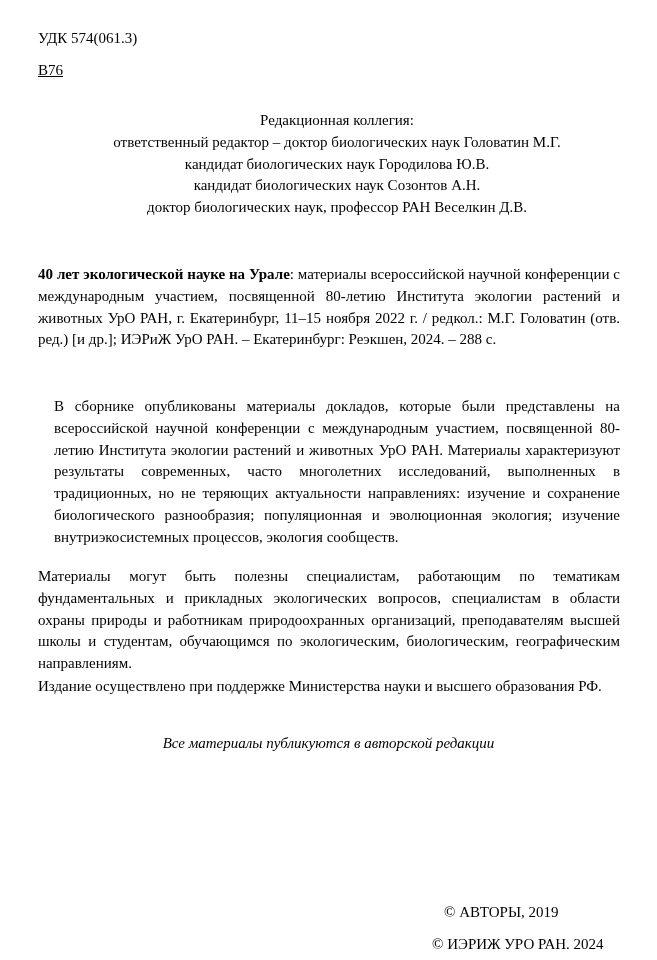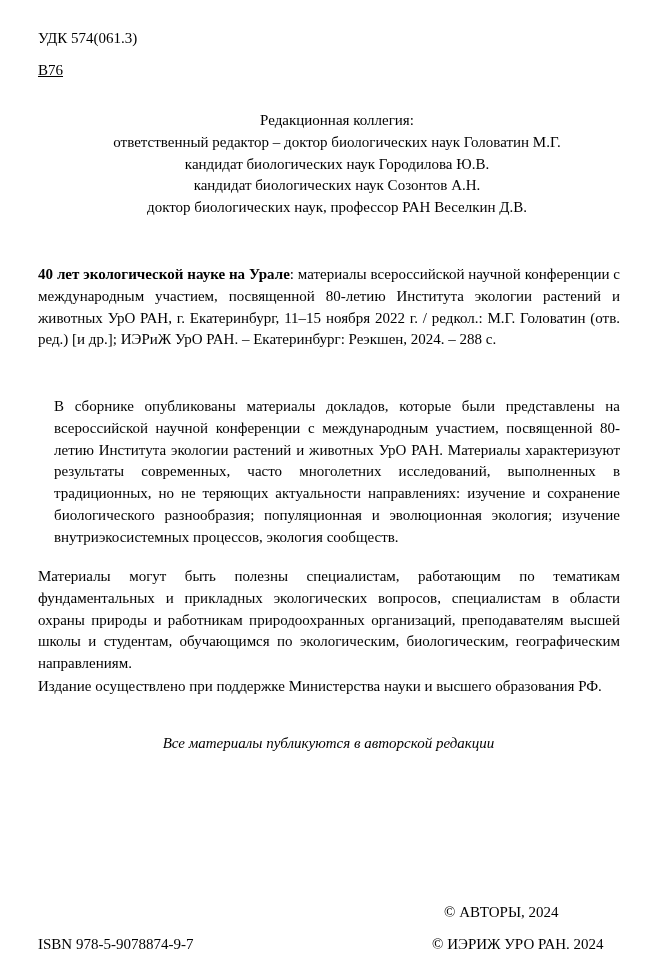--- a/index.html
+++ b/index.html
@@ -97,19 +97,18 @@
   <p class="abs biblio"><span class="bold">40 лет экологической науке на Урале</span><span>: материалы всероссийской научной конференции с международным участием, посвященной 80-летию Института экологии растений и животных УрО РАН, г. Екатеринбург, 11–15 ноября 2022 г. / редкол.: М.Г. Головатин (отв. ред.) [и др.]; ИЭРиЖ УрО РАН. – Екатеринбург: Реэкшен, 2024. – 288 с.</span></p>
 
   <p class="abs abstract1">В сборнике опубликованы материалы докладов, которые были представлены на всероссийской научной конференции с международным участием, посвященной 80-летию Института экологии растений и животных УрО РАН. Материалы характеризуют результаты современных, часто многолетних исследований, выполненных в традиционных, но не теряющих актуальности направлениях: изучение и сохранение биологического разнообразия; популяционная и эволюционная экология; изучение внутриэкосистемных процессов, экология сообществ.</p>
 
   <p class="abs abstract2">Материалы могут быть полезны специалистам, работающим по тематикам фундаментальных и прикладных экологических вопросов, специалистам в области охраны природы и работникам природоохранных организаций, преподавателям высшей школы и студентам, обучающимся по экологическим, биологическим, географическим направлениям.</p>
 
   <p class="abs support">Издание осуществлено при поддержке Министерства науки и высшего образования РФ.</p>
 
   <p class="abs editorial-note">Все материалы публикуются в авторской редакции</p>
 
-  <div class="abs copyright-authors">© АВТОРЫ, 2024</div>
+  <div class="abs copyright-authors">© АВТОРЫ, 2019</div>
 
-  <div class="abs isbn">ISBN 978-5-9078874-9-7</div>
 
   <div class="abs copyright-institute">© ИЭРИЖ УРО РАН. 2024</div>
 
 </div>
 
 </body></html>

